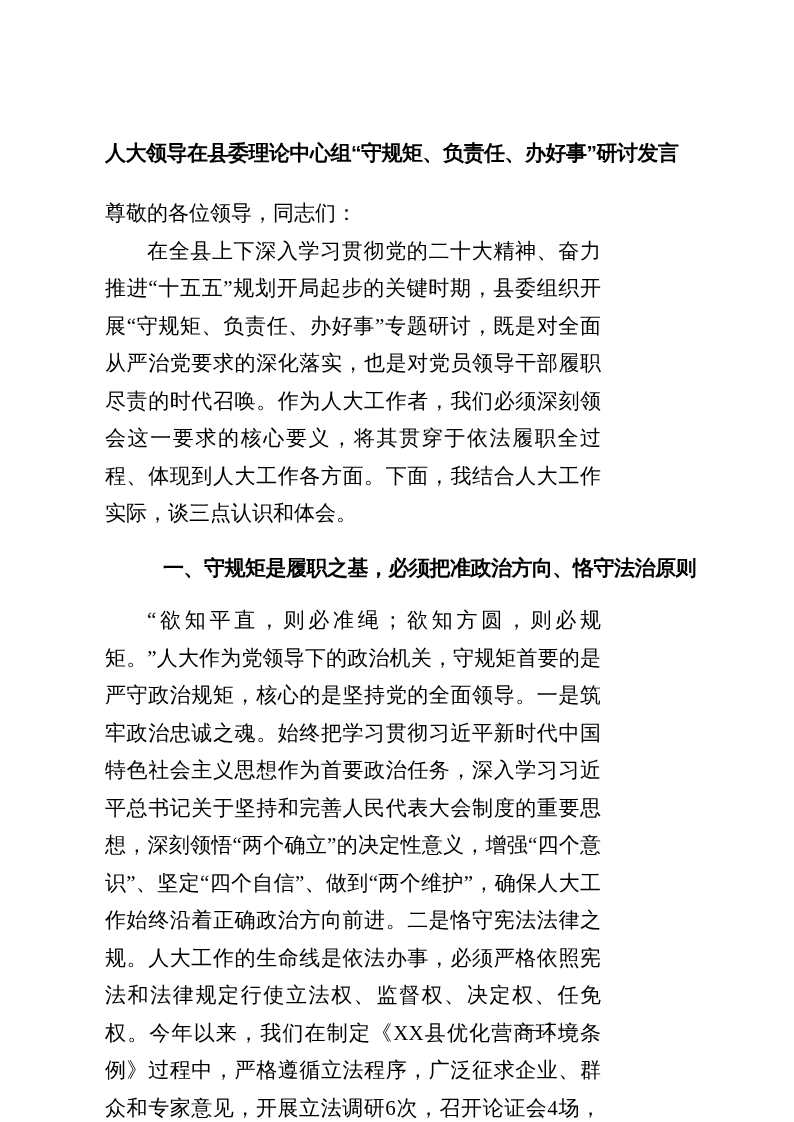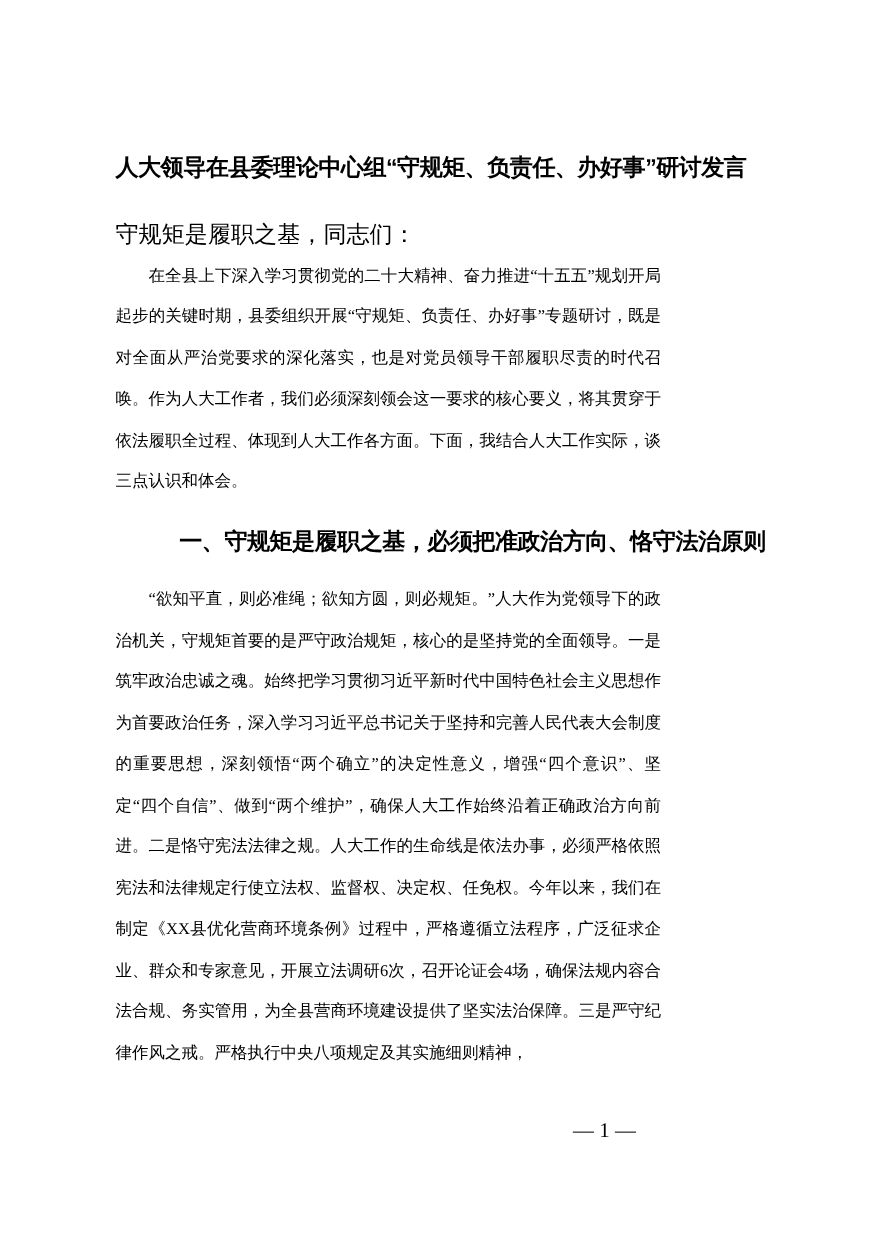--- a/index.html
+++ b/index.html
@@ -28,21 +28,21 @@
     white-space: nowrap;
     letter-spacing: -0.5px;
   }
   .salutation {
     margin: 0;
     font-size: 21px;
     line-height: 37.5px;
   }
   .para {
     margin: 0;
-    font-size: 15px;
+    font-size: 21px;
     line-height: 37.5px;
     text-align: justify;
     text-indent: 2em;
   }
   .section-heading {
     margin: 16px;
     font-family: "Liberation Sans", "DejaVu Sans", sans-serif;
     font-weight: bold;
     font-size: 21px;
     line-height: 37.5px;
@@ -60,21 +60,21 @@
     font-family: "Liberation Serif", "DejaVu Serif", serif;
   }
 </style>
 </head>
 <body>
 
 <div class="page">
 
   <h1 class="doc-title">人大领导在县委理论中心组“守规矩、负责任、办好事”研讨发言</h1>
 
-  <p class="salutation">守规矩是履职之基，同志们：</p>
+  <p class="salutation">尊敬的各位领导，同志们：</p>
 
   <p class="para">在全县上下深入学习贯彻党的二十大精神、奋力推进“十五五”规划开局起步的关键时期，县委组织开展“守规矩、负责任、办好事”专题研讨，既是对全面从严治党要求的深化落实，也是对党员领导干部履职尽责的时代召唤。作为人大工作者，我们必须深刻领会这一要求的核心要义，将其贯穿于依法履职全过程、体现到人大工作各方面。下面，我结合人大工作实际，谈三点认识和体会。</p>
 
   <h2 class="section-heading">一、守规矩是履职之基，必须把准政治方向、恪守法治原则</h2>
 
   <p class="para">“欲知平直，则必准绳；欲知方圆，则必规矩。”人大作为党领导下的政治机关，守规矩首要的是严守政治规矩，核心的是坚持党的全面领导。一是筑牢政治忠诚之魂。始终把学习贯彻习近平新时代中国特色社会主义思想作为首要政治任务，深入学习习近平总书记关于坚持和完善人民代表大会制度的重要思想，深刻领悟“两个确立”的决定性意义，增强“四个意识”、坚定“四个自信”、做到“两个维护”，确保人大工作始终沿着正确政治方向前进。二是恪守宪法法律之规。人大工作的生命线是依法办事，必须严格依照宪法和法律规定行使立法权、监督权、决定权、任免权。今年以来，我们在制定《XX县优化营商环境条例》过程中，严格遵循立法程序，广泛征求企业、群众和专家意见，开展立法调研6次，召开论证会4场，确保法规内容合法合规、务实管用，为全县营商环境建设提供了坚实法治保障。三是严守纪律作风之戒。严格执行中央八项规定及其实施细则精神，</p>
 
   <div class="page-footer">— 1 —</div>
 
 </div>

